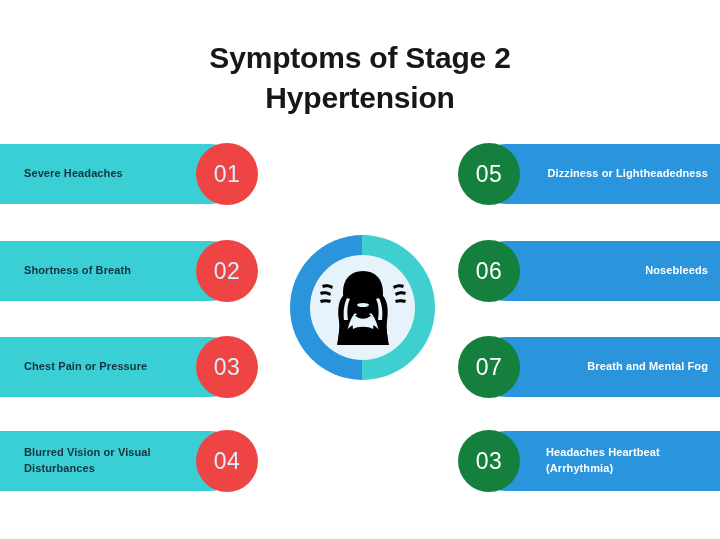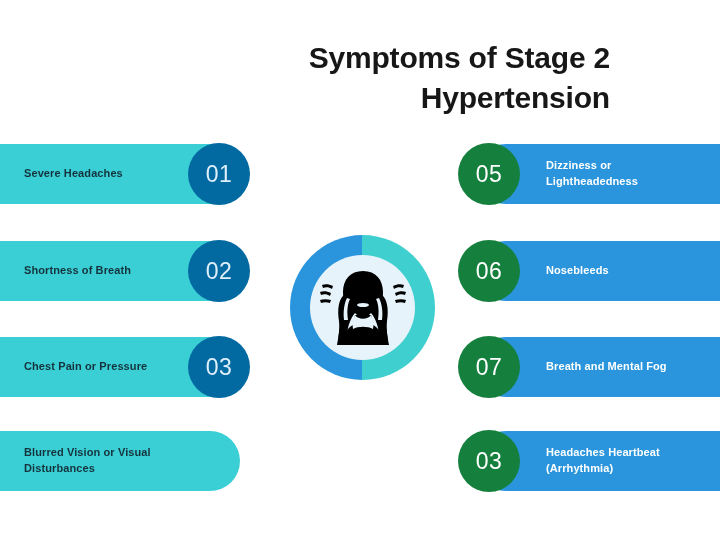--- a/index.html
+++ b/index.html
@@ -17,21 +17,21 @@
     background: #ffffff;
     overflow: hidden;
   }
 
   
   .title {
     position: absolute;
     left: 110px;
     top: 38px;
     width: 500px;
-    text-align: right;
+    text-align: center;
     font-size: 30px;
     font-weight: bold;
     line-height: 1.33;
     color: #171717;
     letter-spacing: -0.2px;
   }
   .title-line { display: block; }
 
   
   .row {
@@ -57,22 +57,22 @@
     padding-left: 24px;
     padding-right: 46px;
     justify-content: flex-start;
   }
   .row-right .bar {
     left: 18px;
     width: 244px;
     background: #2A95DC;
     border-radius: 30px 0 0 30px;
     padding-left: 70px;
-    padding-right: 36px;
-    justify-content: flex-start;
+    padding-right: 12px;
+    justify-content: flex-end;
   }
 
   .bar-label {
     font-size: 11px;
     font-weight: bold;
     line-height: 1.45;
     letter-spacing: 0.1px;
   }
   .row-left .bar-label  { color: #16333d; }
   .row-right .bar-label { color: #ffffff; }
@@ -84,22 +84,22 @@
     height: 62px;
     border-radius: 50%;
     display: flex;
     align-items: center;
     justify-content: center;
     font-size: 23px;
     font-weight: normal;
     letter-spacing: 0.5px;
   }
   .row-left .num-circle {
-    right: 8px;
-    background: #0369a1;
+    right: 0px;
+    background: #ef4444;
     color: #dff0fb;
   }
   .row-right .num-circle {
     left: 0px;
     background: #15803d;
     color: #ffffff;
   }
 
   
   .emblem {
@@ -160,20 +160,21 @@
     <div class="bar">
       <span class="bar-label">Chest Pain or Pressure</span>
     </div>
     <div class="num-circle">03</div>
   </div>
 
   <div class="row row-left" style="top:431px">
     <div class="bar">
       <span class="bar-label">Blurred Vision or Visual Disturbances</span>
     </div>
+    <div class="num-circle">04</div>
   </div>
 
   <div class="row row-right" style="top:144px">
     <div class="bar">
       <span class="bar-label">Dizziness or Lightheadedness</span>
     </div>
     <div class="num-circle">05</div>
   </div>
 
   <div class="row row-right" style="top:241px">

